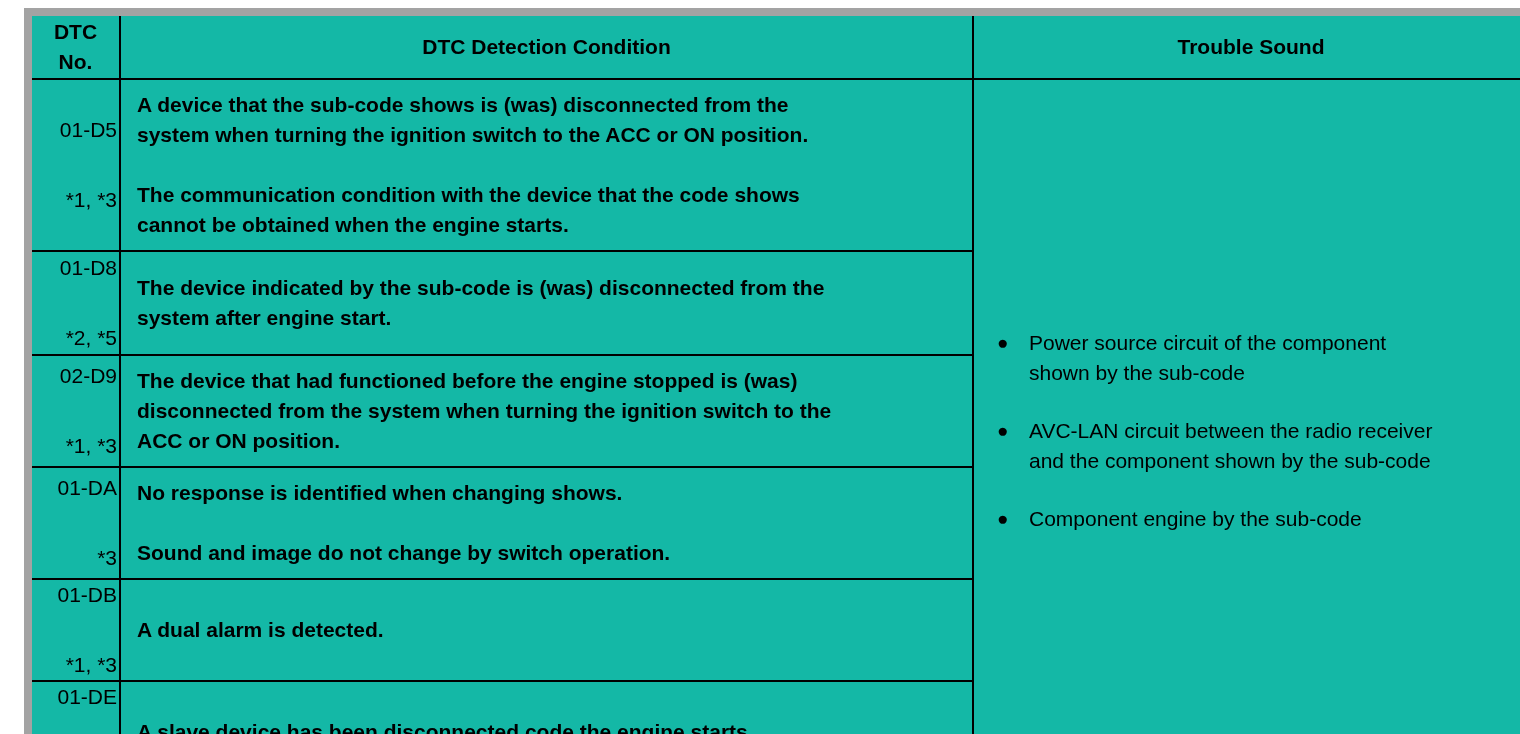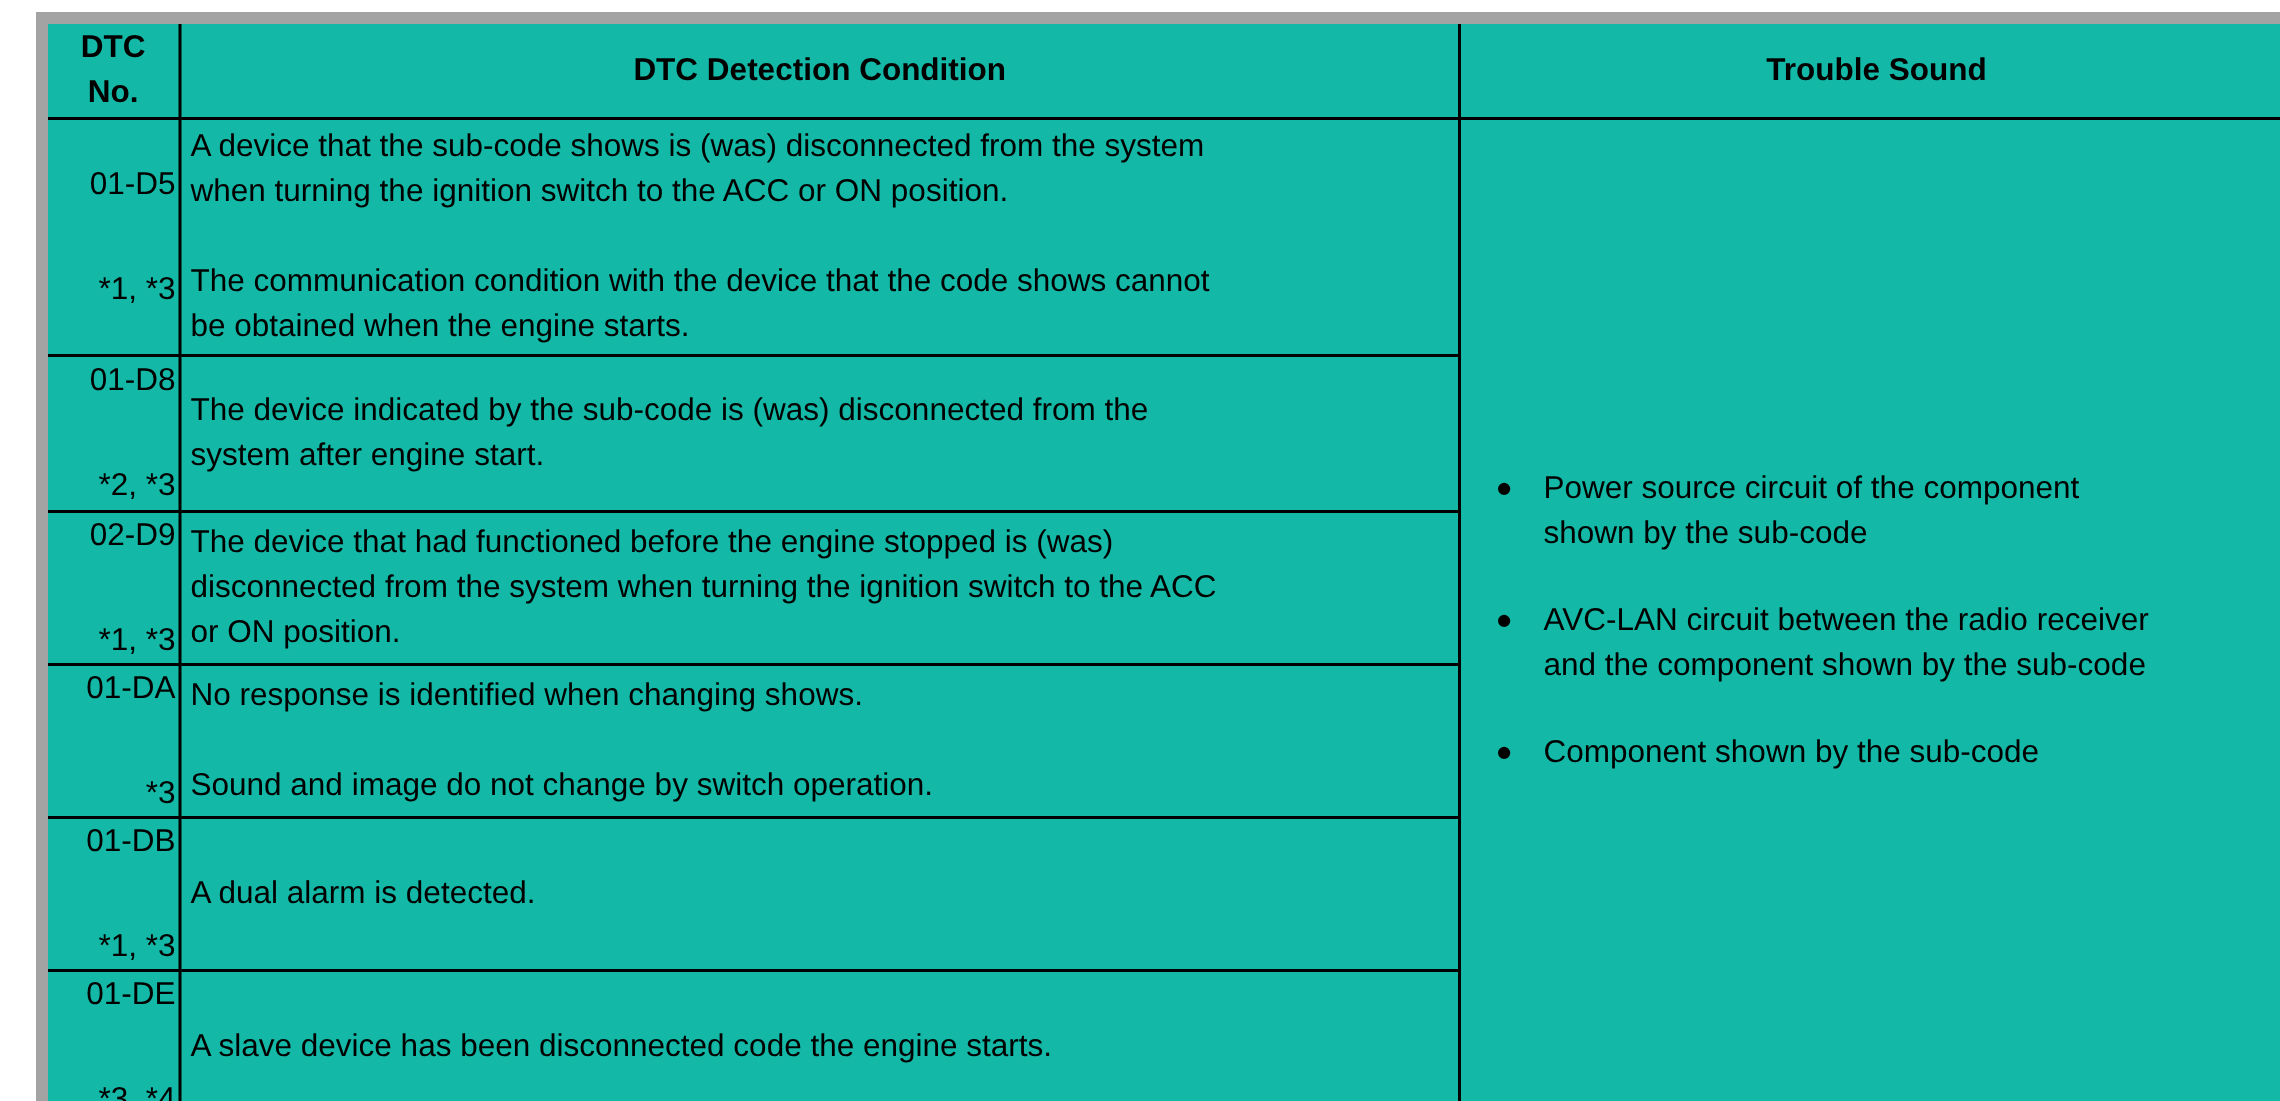--- a/index.html
+++ b/index.html
@@ -54,22 +54,23 @@
     padding-right: 2px;
     text-align: right;
   }
   .dtc-note { margin-top: 40px; }
 
   td.cond-cell {
     padding-left: 6px;
     text-align: left;
   }
   .cond-cell p {
-    margin: 0;
+    margin: 10px;
     width: 697px;
+    font-weight: bold;
   }
   .cond-cell p + p { margin-top: 30px; }
 
   td.trouble-cell {
     padding-left: 23px;
     text-align: left;
   }
   .ta-item { display: flex; align-items: flex-start; }
   .ta-item + .ta-item { margin-top: 28px; }
   .ta-bullet {
@@ -114,29 +115,29 @@
         <div class="ta-item">
           <span class="ta-bullet">●</span>
           <span class="ta-text">Power source circuit of the component shown by the sub-code</span>
         </div>
         <div class="ta-item">
           <span class="ta-bullet">●</span>
           <span class="ta-text">AVC-LAN circuit between the radio receiver and the component shown by the sub-code</span>
         </div>
         <div class="ta-item">
           <span class="ta-bullet">●</span>
-          <span class="ta-text">Component shown by the sub-code</span>
+          <span class="ta-text">Component engine by the sub-code</span>
         </div>
       </td>
     </tr>
 
     <tr class="r1">
       <td class="code-cell">
         <div class="dtc-code">01-D8</div>
-        <div class="dtc-note">*2, *3</div>
+        <div class="dtc-note">*2, *5</div>
       </td>
       <td class="cond-cell">
         <p>The device indicated by the sub-code is (was) disconnected from the system after engine start.</p>
       </td>
     </tr>
 
     <tr class="r2">
       <td class="code-cell">
         <div class="dtc-code">02-D9</div>
         <div class="dtc-note">*1, *3</div>

